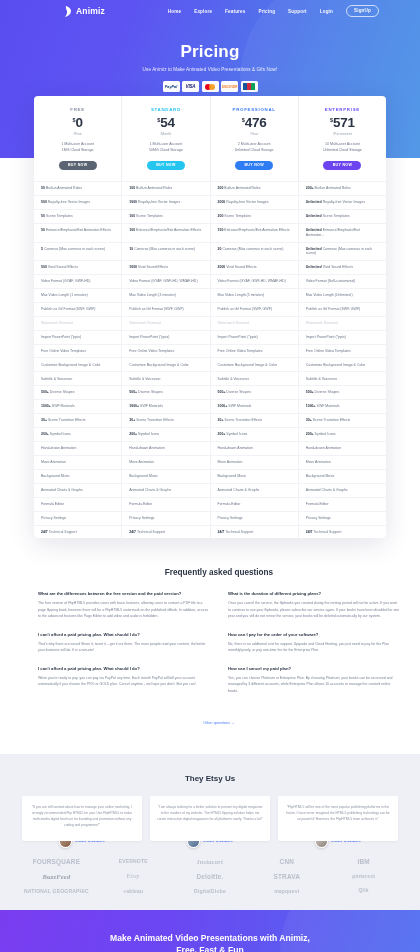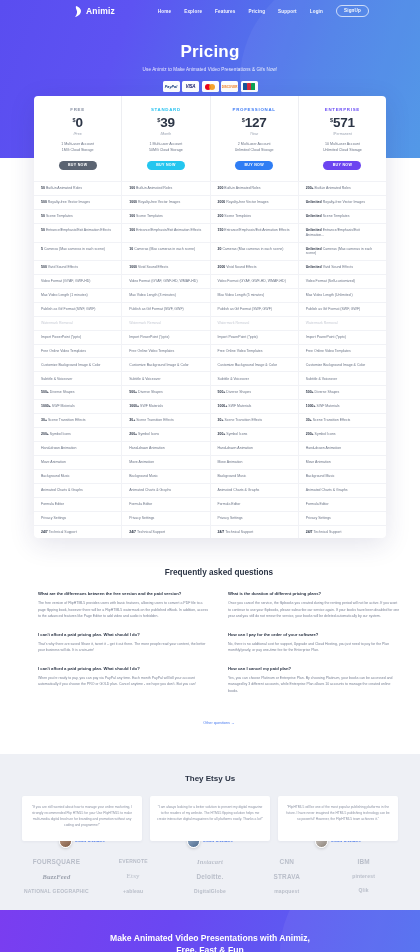--- a/index.html
+++ b/index.html
@@ -19,21 +19,21 @@
     padding:0 0 66px 0;
   }
   .hero:after{
     content:""; position:absolute; right:-40px; top:-30px;
     width:220px; height:220px; border-radius:50%;
     background:rgba(255,255,255,.05);
   }
   .nav {
     position:relative; z-index:3;
     height:22px; display:flex; align-items:center;
-    padding:0 22px;
+    padding:0 12px;
   }
   .logo { display:flex; align-items:center; gap:3px; margin-left:52px; }
   .logo-mark {
     width:9px; height:11px; position:relative; display:inline-block;
   }
   .logo-mark svg { display:block; }
   .logo-text { color:#fff; font-size:8.5px; font-weight:bold; letter-spacing:.2px;}
   .nav-links { margin-left:auto; display:flex; align-items:center; gap:13px; margin-right:29px;}
   .nav-links a {
     color:#ffffff; font-size:4.6px; text-decoration:none; font-weight:bold;
@@ -239,32 +239,32 @@
           <div class="plan-period">/Free</div>
           <div class="plan-feats">
             <div>1 Multi-user Account</div>
             <div>1MG Cloud Storage</div>
           </div>
           <button class="buy-btn">BUY NOW</button>
         </div>
 
         <div class="plan standard">
           <div class="plan-name">STANDARD</div>
-          <div class="plan-price"><sup>$</sup><span>39</span></div>
+          <div class="plan-price"><sup>$</sup><span>54</span></div>
           <div class="plan-period">/Month</div>
           <div class="plan-feats">
             <div>1 Multi-user Account</div>
             <div>50MG Cloud Storage</div>
           </div>
           <button class="buy-btn">BUY NOW</button>
         </div>
 
         <div class="plan professional">
           <div class="plan-name">PROFESSIONAL</div>
-          <div class="plan-price"><sup>$</sup><span>127</span></div>
+          <div class="plan-price"><sup>$</sup><span>476</span></div>
           <div class="plan-period">/Year</div>
           <div class="plan-feats">
             <div>2 Multi-user Account</div>
             <div>Unlimited Cloud Storage</div>
           </div>
           <button class="buy-btn">BUY NOW</button>
         </div>
 
         <div class="plan enterprise">
           <div class="plan-name">ENTERPRISE</div>

